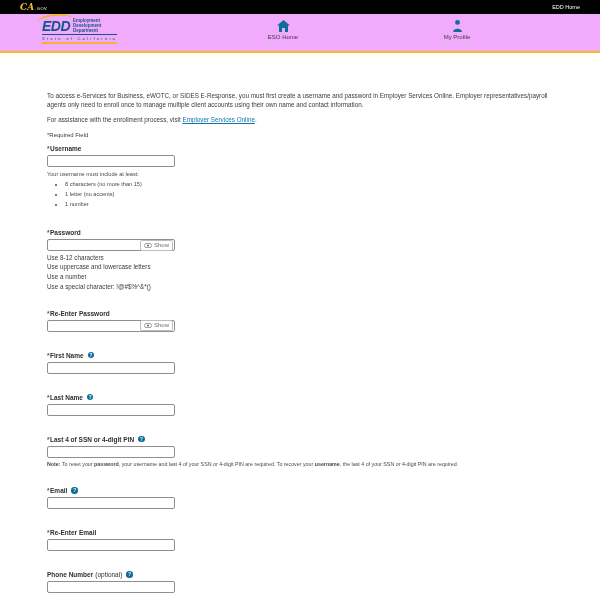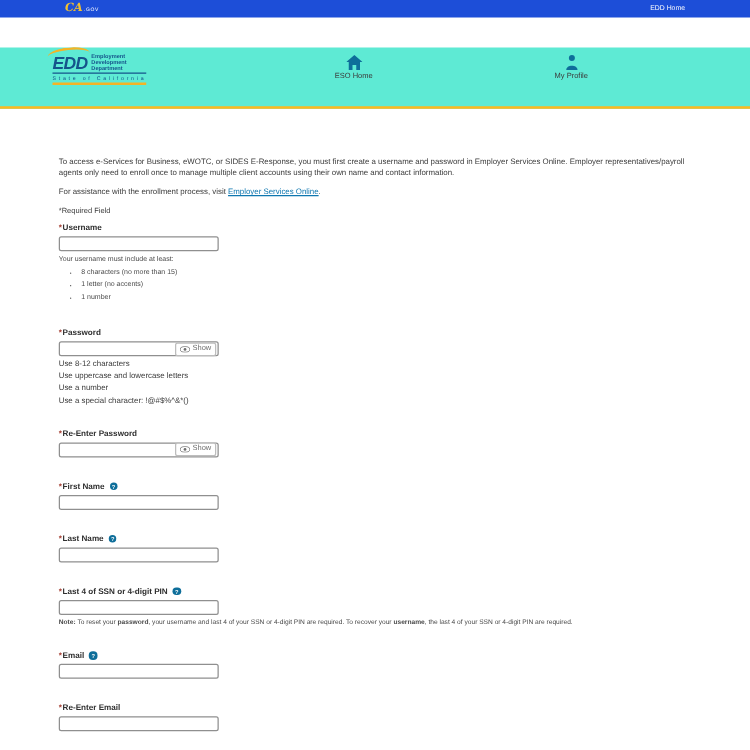--- a/index.html
+++ b/index.html
@@ -1,30 +1,30 @@
 <!DOCTYPE html>
 <html><head>
 <meta charset="utf-8">
 <style>
   * { box-sizing: border-box; margin: 0; padding: 0; }
   html, body { width: 600px; height: 600px; overflow: hidden; background: #ffffff;
     font-family: "Liberation Sans", sans-serif; color: #3b3b3b; }
 
   
-  .utility-bar { height: 14px; background: #1d4ed8; display: flex;
-    justify-content: space-between; align-items: center; padding: 0 52px; }
+  .utility-bar { height: 14px; background: #000000; display: flex;
+    justify-content: space-between; align-items: center; padding: 0 20px; }
   .ca-logo { display: flex; align-items: baseline; cursor: pointer; }
   .ca-script { font-family: "DejaVu Serif", serif; font-style: italic; font-weight: bold;
     font-size: 9px; color: #f3c12f; line-height: 9px; }
   .ca-gov { font-size: 4px; color: #ffffff; margin-left: 1px; letter-spacing: .5px; }
   .utility-link { color: #ffffff; font-size: 5.5px; text-decoration: none; cursor: pointer; }
 
   
-  .site-header { position: relative; height: 49px; background: #5eead4;
-    border-bottom: 2px solid #fdb81e; margin-top: 24px; }
+  .site-header { position: relative; height: 39px; background: #f0abfc;
+    border-bottom: 2px solid #fdb81e; }
   .edd-logo { position: absolute; left: 42px; top: 4px; cursor: pointer; }
   .edd-top { display: flex; align-items: center; position: relative; }
   .edd-arc { position: absolute; left: -4px; top: -4px; width: 34px; height: 12px;
     border-top: 2px solid #f5b325; border-radius: 50%; transform: rotate(-6deg); }
   .edd-word { font-size: 14px; font-weight: 800; color: #15548b; letter-spacing: -.5px;
     line-height: 14px; font-style: italic; }
   .edd-dept { margin-left: 3px; }
   .edd-dept div { font-size: 4.5px; font-weight: 700; color: #15548b; line-height: 5px; }
   .edd-state { margin-top: 1px; padding-top: 1px; border-top: 1px solid #15548b;
     border-bottom: 2px solid #f5b325; font-size: 4.2px; letter-spacing: 2.2px;

